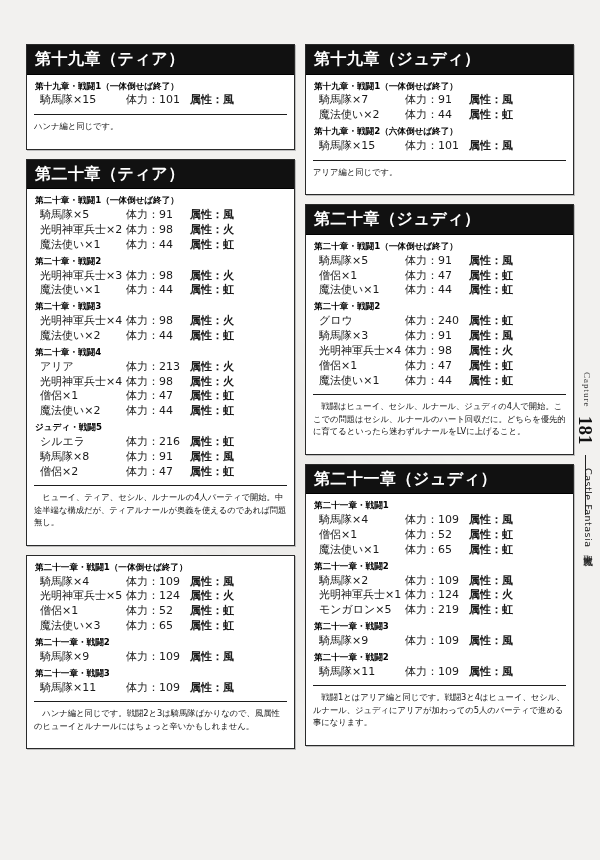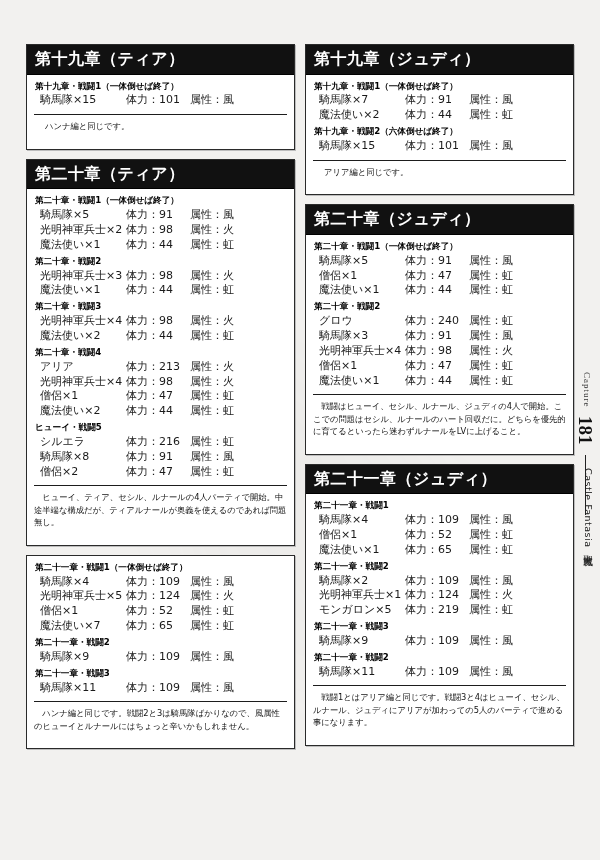--- a/index.html
+++ b/index.html
@@ -88,34 +88,35 @@
     width: 86px;
     white-space: nowrap;
     overflow: hidden;
   }
   .row .hp {
     width: 64px;
     white-space: nowrap;
   }
   .row .attr {
     white-space: nowrap;
+    font-weight: bold;
   }
   .divider {
     border: 0;
     border-top: 1px solid #1d1d1d;
     margin: 6px 0 5px 0;
   }
   .note {
     font-size: 8.3px;
     line-height: 1.5;
     color: #111;
     text-indent: 1em;
     margin: 0;
   }
-  .note.no-indent { text-indent: 0; margin-left: 11px; }
+  .note.no-indent { text-indent: 0; }
   
   .side-label {
     position: absolute;
     right: 8px;
     top: 372px;
     writing-mode: vertical-rl;
     font-size: 9px;
     letter-spacing: 1px;
     color: #333;
     font-family: "Liberation Serif", serif;
@@ -235,21 +236,21 @@
                 <span class="unit">僧侶×1</span>
                 <span class="hp">体力：47</span>
                 <span class="attr">属性：虹</span>
               </div>
               <div class="row">
                 <span class="unit">魔法使い×2</span>
                 <span class="hp">体力：44</span>
                 <span class="attr">属性：虹</span>
               </div>
             </div>
-            <div class="battle-title">ヒューイ・戦闘5</div>
+            <div class="battle-title">ジュディ・戦闘5</div>
             <div class="rows">
               <div class="row">
                 <span class="unit">シルエラ</span>
                 <span class="hp">体力：216</span>
                 <span class="attr">属性：虹</span>
               </div>
               <div class="row">
                 <span class="unit">騎馬隊×8</span>
                 <span class="hp">体力：91</span>
                 <span class="attr">属性：風</span>
@@ -277,21 +278,21 @@
                 <span class="unit">光明神軍兵士×5</span>
                 <span class="hp">体力：124</span>
                 <span class="attr">属性：火</span>
               </div>
               <div class="row">
                 <span class="unit">僧侶×1</span>
                 <span class="hp">体力：52</span>
                 <span class="attr">属性：虹</span>
               </div>
               <div class="row">
-                <span class="unit">魔法使い×7</span>
+                <span class="unit">魔法使い×3</span>
                 <span class="hp">体力：65</span>
                 <span class="attr">属性：虹</span>
               </div>
             </div>
             <div class="battle-title">第二十一章・戦闘2</div>
             <div class="rows">
               <div class="row">
                 <span class="unit">騎馬隊×9</span>
                 <span class="hp">体力：109</span>
                 <span class="attr">属性：風</span>

